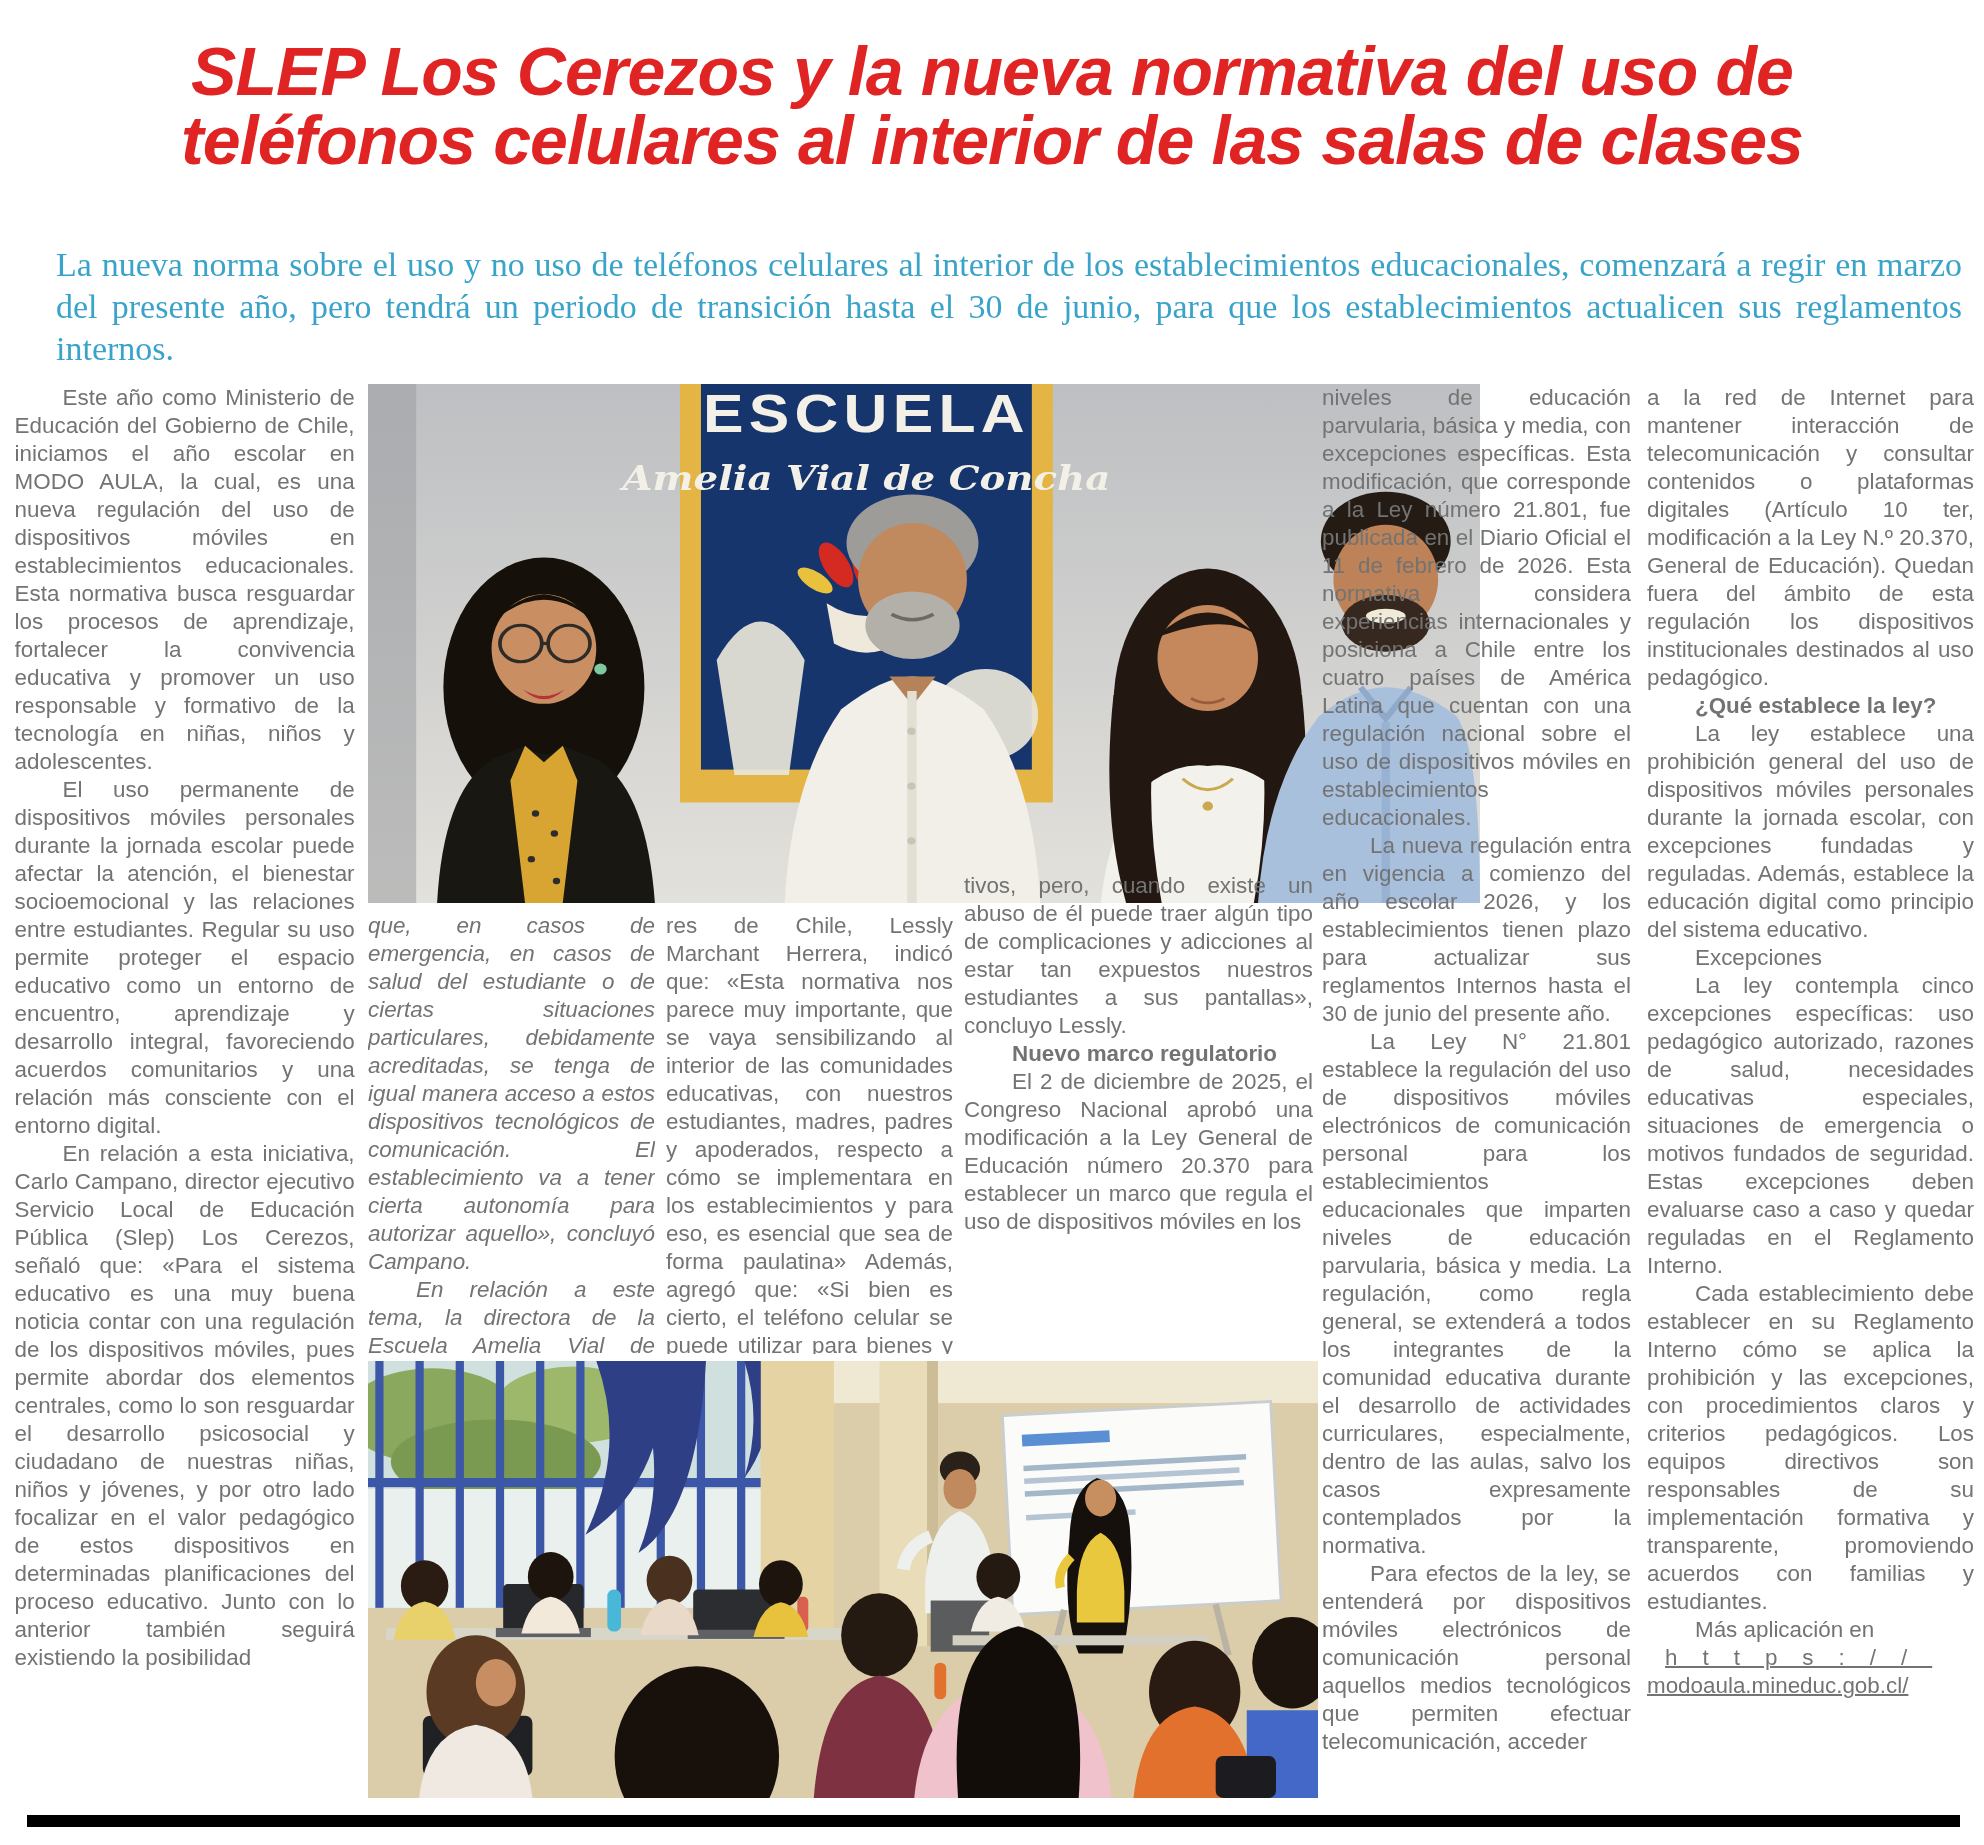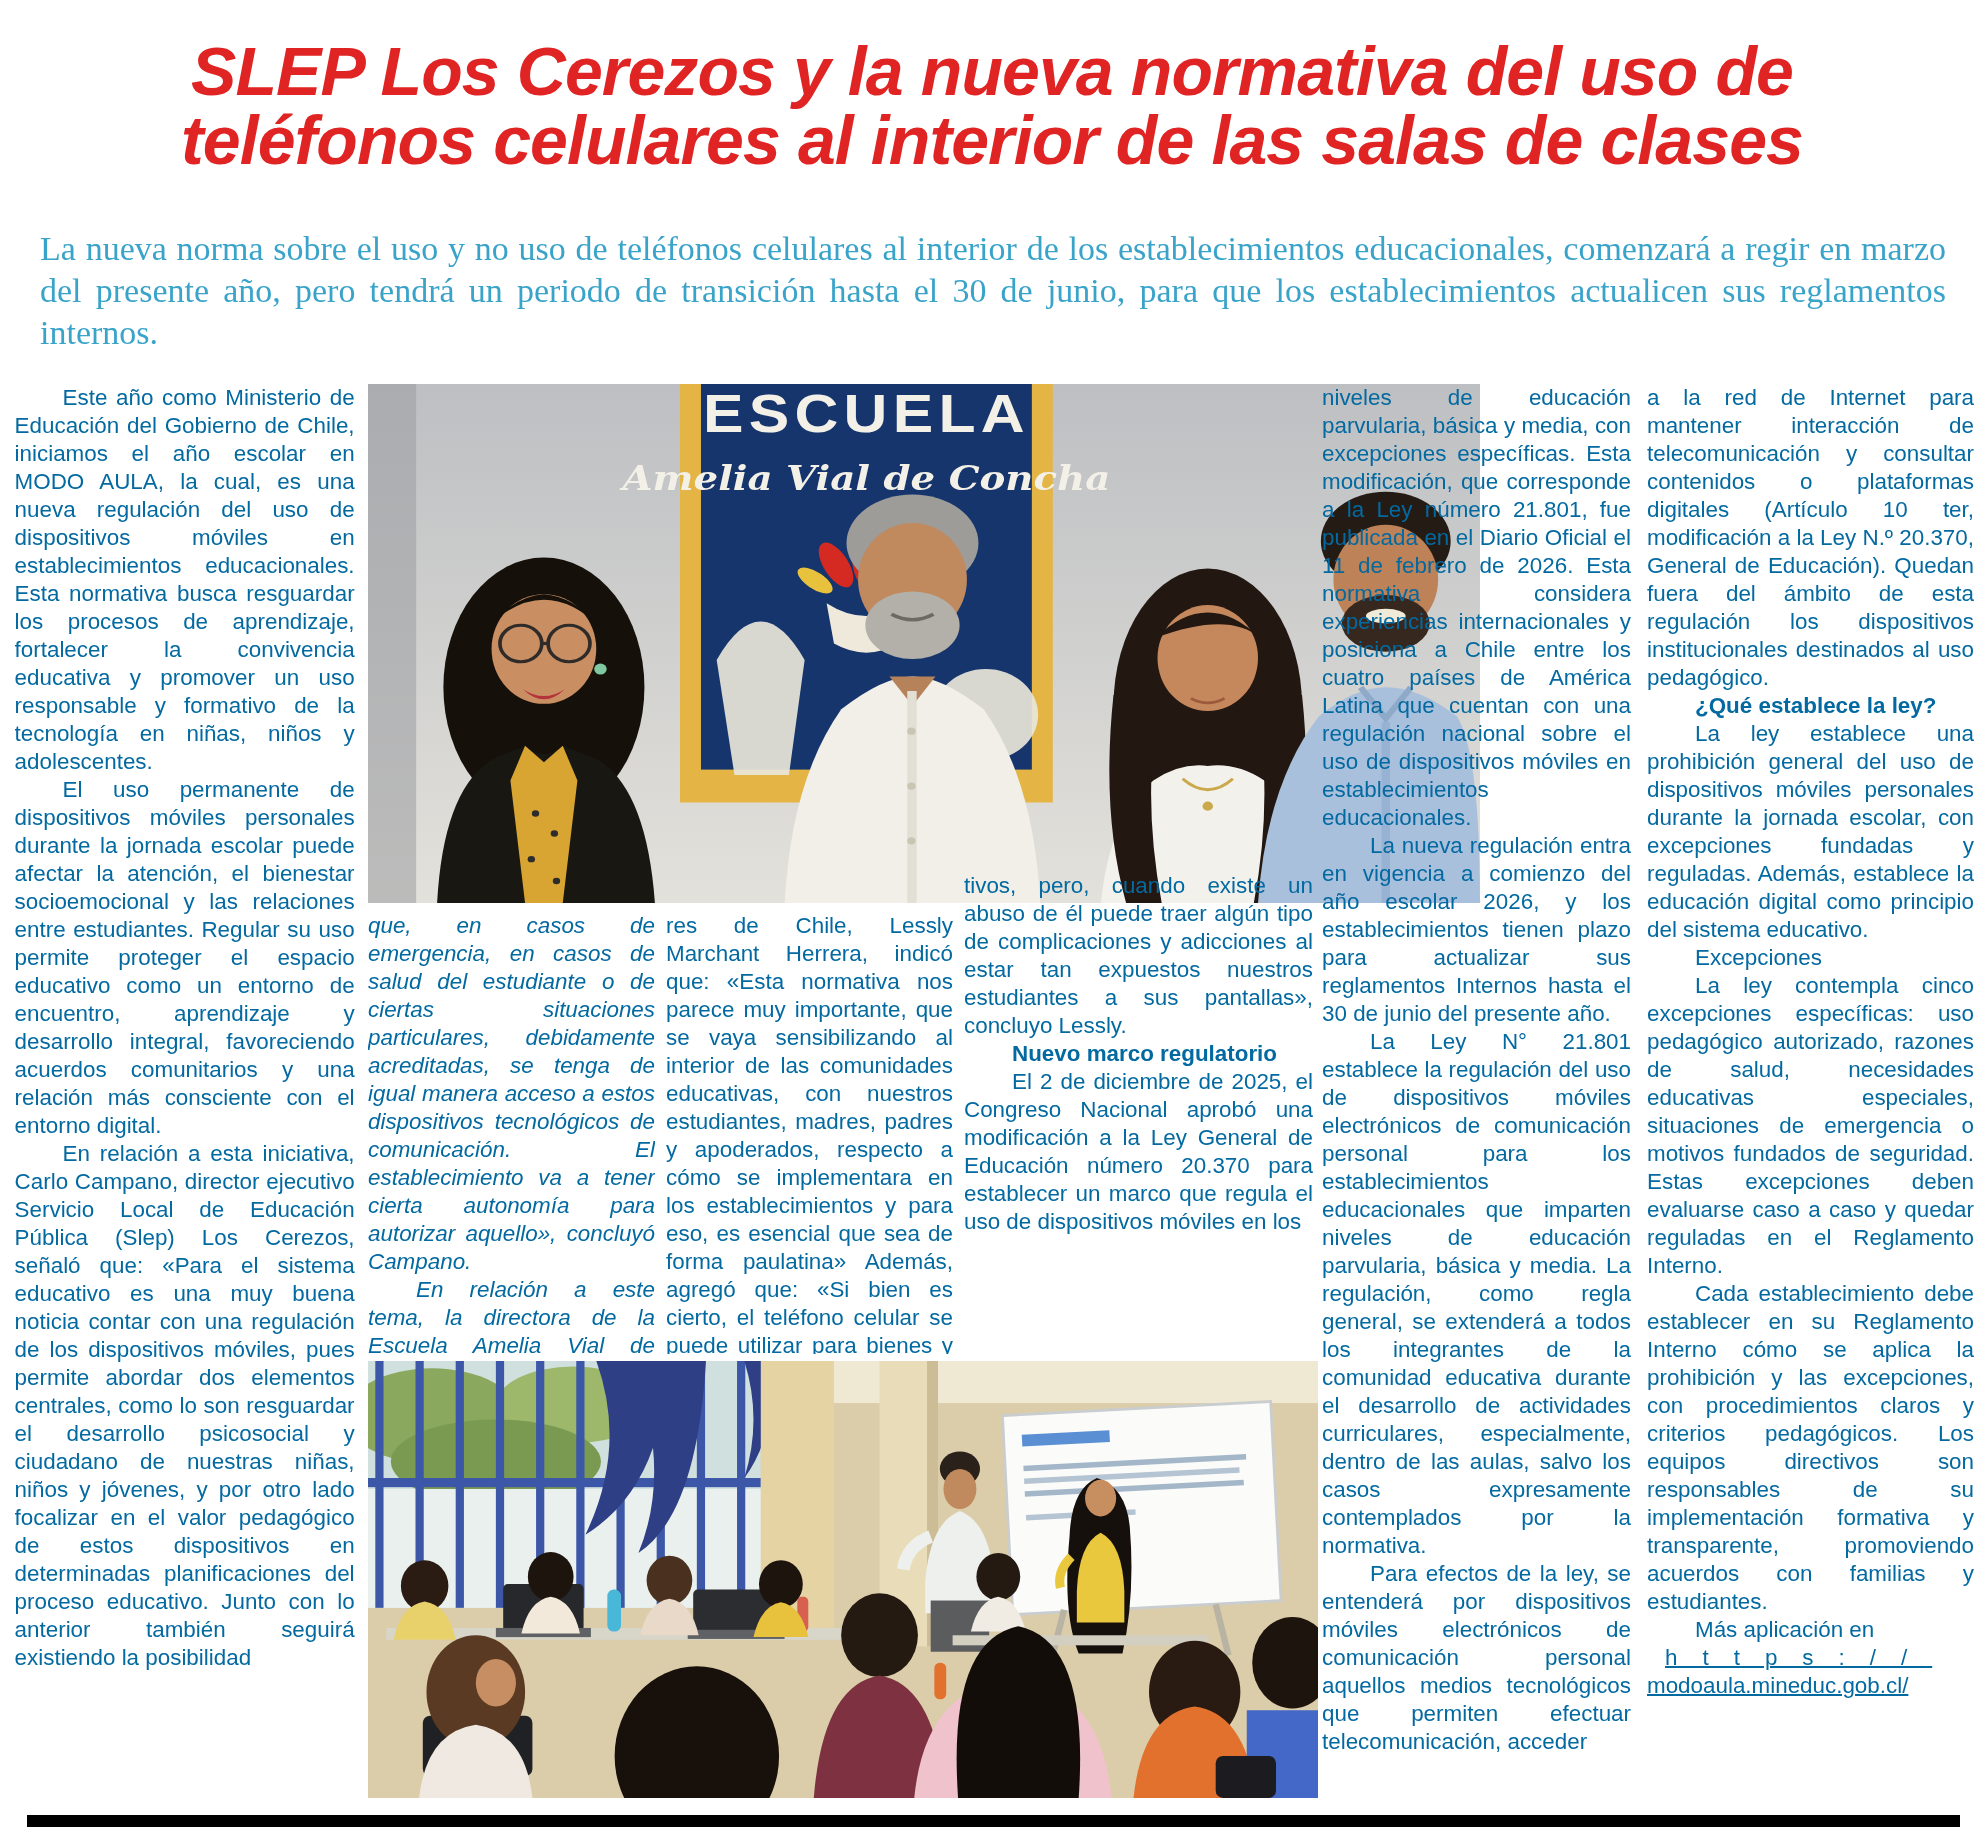--- a/index.html
+++ b/index.html
@@ -1,23 +1,23 @@
 <!DOCTYPE html>
 <html lang="es" style="font-size:14.6px"><head>
 <meta charset="utf-8">
 <style>
   html,body{margin:0;padding:0;background:#ffffff;}
   .page{position:relative;width:1985px;height:1846px;background:#ffffff;overflow:hidden;
         font-family:"Liberation Sans","DejaVu Sans",sans-serif;}
   .headline{position:absolute;left:51px;top:37px;width:1882px;margin:0;text-align:center;
             font-size:68px;line-height:1.02;font-weight:bold;letter-spacing:-0.9px;color:#e02423;font-style:italic;}
-  .subheadline{position:absolute;left:40px;top:228px;width:1906px;margin:0;text-align:justify;
+  .subheadline{position:absolute;left:40px;top:228px;width:1906px;margin:16px;text-align:justify;
                font-family:"Liberation Serif","DejaVu Serif",serif;font-size:34px;line-height:1.24;
                color:#39a3c9;}
-  .col{position:absolute;text-align:justify;font-size:22.4px;line-height:28px;color:#0369a1;
+  .col{position:absolute;text-align:justify;font-size:22.4px;line-height:28px;color:#737373;
        overflow:hidden;hyphens:auto;-webkit-hyphens:auto;}
   .col p{margin:0;}
   .para{text-indent:48px;}
   .head{text-indent:48px;font-weight:bold;}
   .plainhead{text-indent:48px;}
   .col1{left:14.6px;top:384px;width:340px;height:1425px;}
   .col2{left:368px;top:912px;width:287px;height:442px;font-style:italic;}
   .col3{left:666px;top:912px;width:287px;height:442px;}
   .col4{left:964px;top:872px;width:349px;height:442px;}
   .col5{left:1322px;top:384px;width:309px;height:1425px;}

